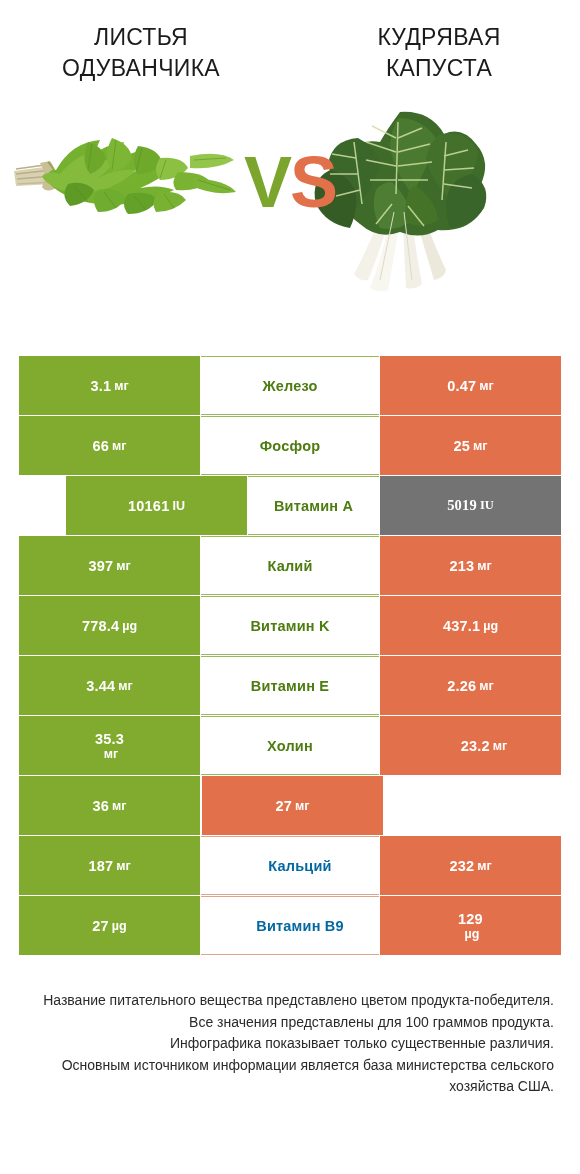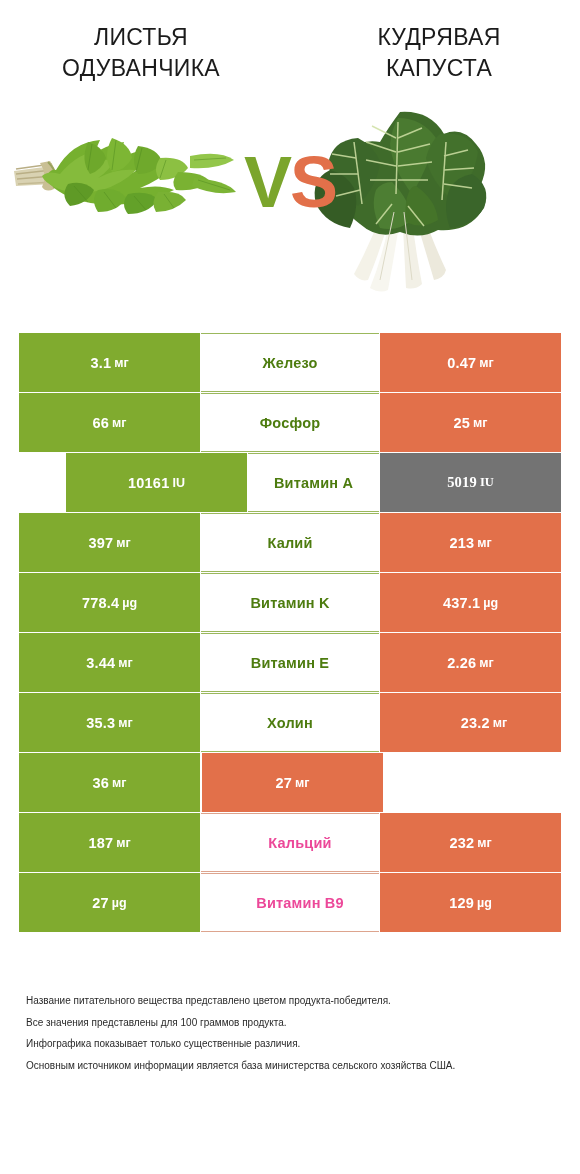--- a/index.html
+++ b/index.html
@@ -69,21 +69,21 @@
   .vs .s { color: #e2704a; }
 
   
   .dandelion { position: absolute; left: 8px; top: 14px; width: 230px; height: 130px; }
   .kale      { position: absolute; left: 6px;  top: 8px;  width: 210px; height: 185px; }
 
   
   .table {
     position: absolute;
     left: 19px;
-    top: 333px;
+    top: 356px;
     width: 542px;
   }
   .row {
     display: flex;
     height: 59px;
     margin-bottom: 1px;
   }
   .row:last-child { margin-bottom: 0; }
 
   .cell {
@@ -110,35 +110,35 @@
     flex: 1 1 auto;
     background: #ffffff;
     font-size: 14.5px;
     font-weight: 700;
     letter-spacing: 0.2px;
     border-top: 1px solid #9bb85c;
     border-bottom: 1px solid #9bb85c;
     color: #4d7c0f;
   }
   .row.win-right .cell-mid {
-    color: #ec4899;
+    color: #0369a1;
     border-top-color: #dda48e;
     border-bottom-color: #dda48e;
     padding-left: 20px;
   }
 
   
   .footnote {
     position: absolute;
     left: 0;
     top: 990px;
     width: 580px;
     padding: 0 26px;
-    text-align: left;
-    font-size: 10px;
+    text-align: right;
+    font-size: 14px;
     line-height: 21.5px;
     color: #2a2a2a;
     white-space: pre-line;
   }
 </style>
 </head>
 <body>
 
 <div class="page">
 
@@ -313,21 +313,21 @@
           <span>3.44</span>
           <span class="unit">мг</span>
         </div>
         <div class="cell cell-mid">Витамин E</div>
         <div class="cell cell-right" style="background: rgb(226, 112, 74);">
           <span>2.26</span>
           <span class="unit">мг</span>
         </div>
       </div>
       <div class="row">
-        <div class="cell cell-left" style="background: rgb(128, 171, 47);">
+        <div class="cell cell-left" style="background: rgb(128, 171, 47); flex-direction: column;">
           <span>35.3</span>
           <span class="unit">мг</span>
         </div>
         <div class="cell cell-mid">Холин</div>
         <div class="cell cell-right" style="background: rgb(226, 112, 74); padding-left: 27px;">
           <span>23.2</span>
           <span class="unit">мг</span>
         </div>
       </div>
       <div class="row">
@@ -350,21 +350,21 @@
           <span>232</span>
           <span class="unit">мг</span>
         </div>
       </div>
       <div class="row win-right">
         <div class="cell cell-left" style="background: rgb(128, 171, 47);">
           <span>27</span>
           <span class="unit">µg</span>
         </div>
         <div class="cell cell-mid">Витамин B9</div>
-        <div class="cell cell-right" style="background: rgb(226, 112, 74);">
+        <div class="cell cell-right" style="background: rgb(226, 112, 74); flex-direction: column;">
           <span>129</span>
           <span class="unit">µg</span>
         </div>
       </div>
     </div>
 
   <div class="footnote">Название питательного вещества представлено цветом продукта-победителя.
 Все значения представлены для 100 граммов продукта.
 Инфографика показывает только существенные различия.
 Основным источником информации является база министерства сельского хозяйства США.</div>

